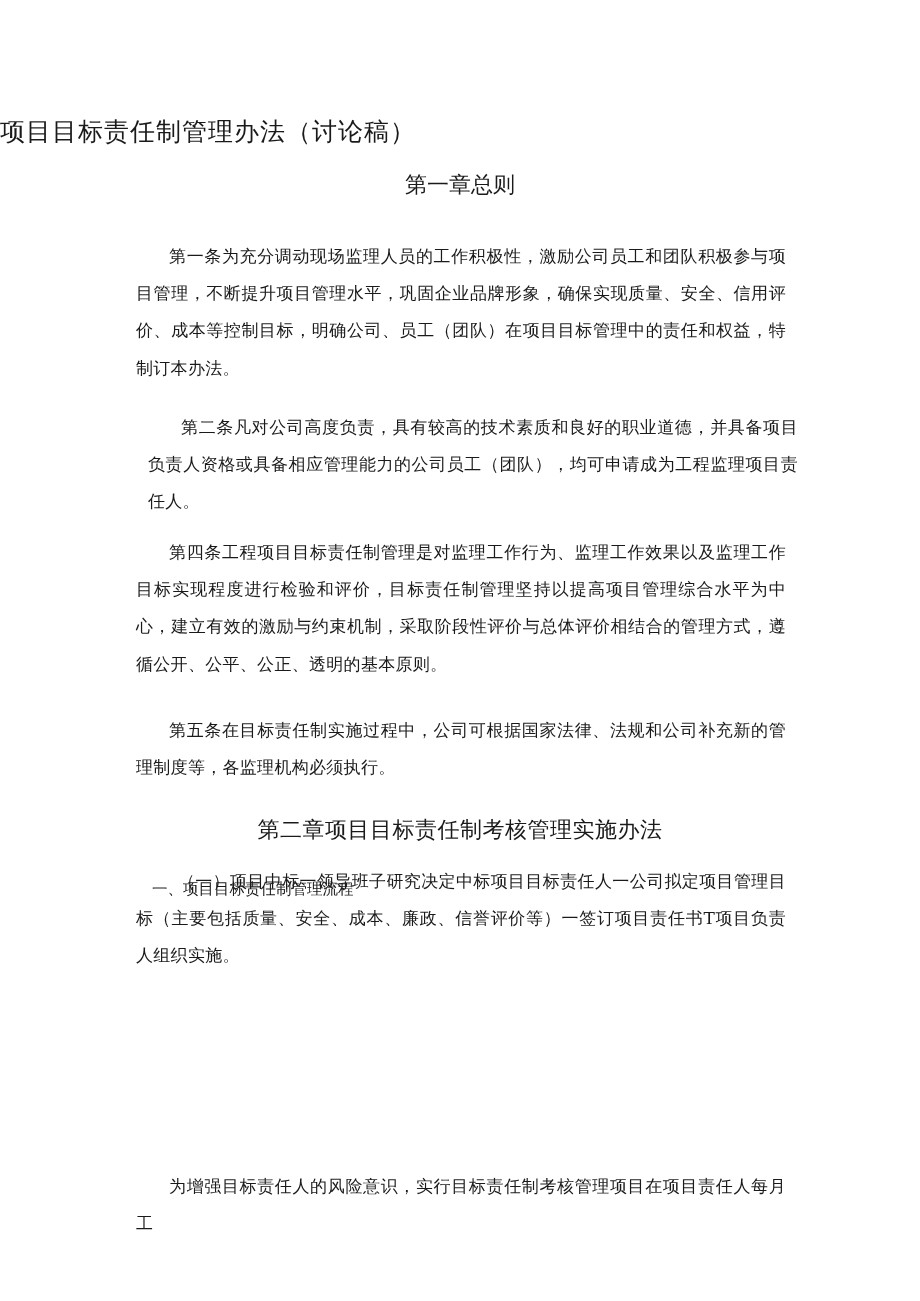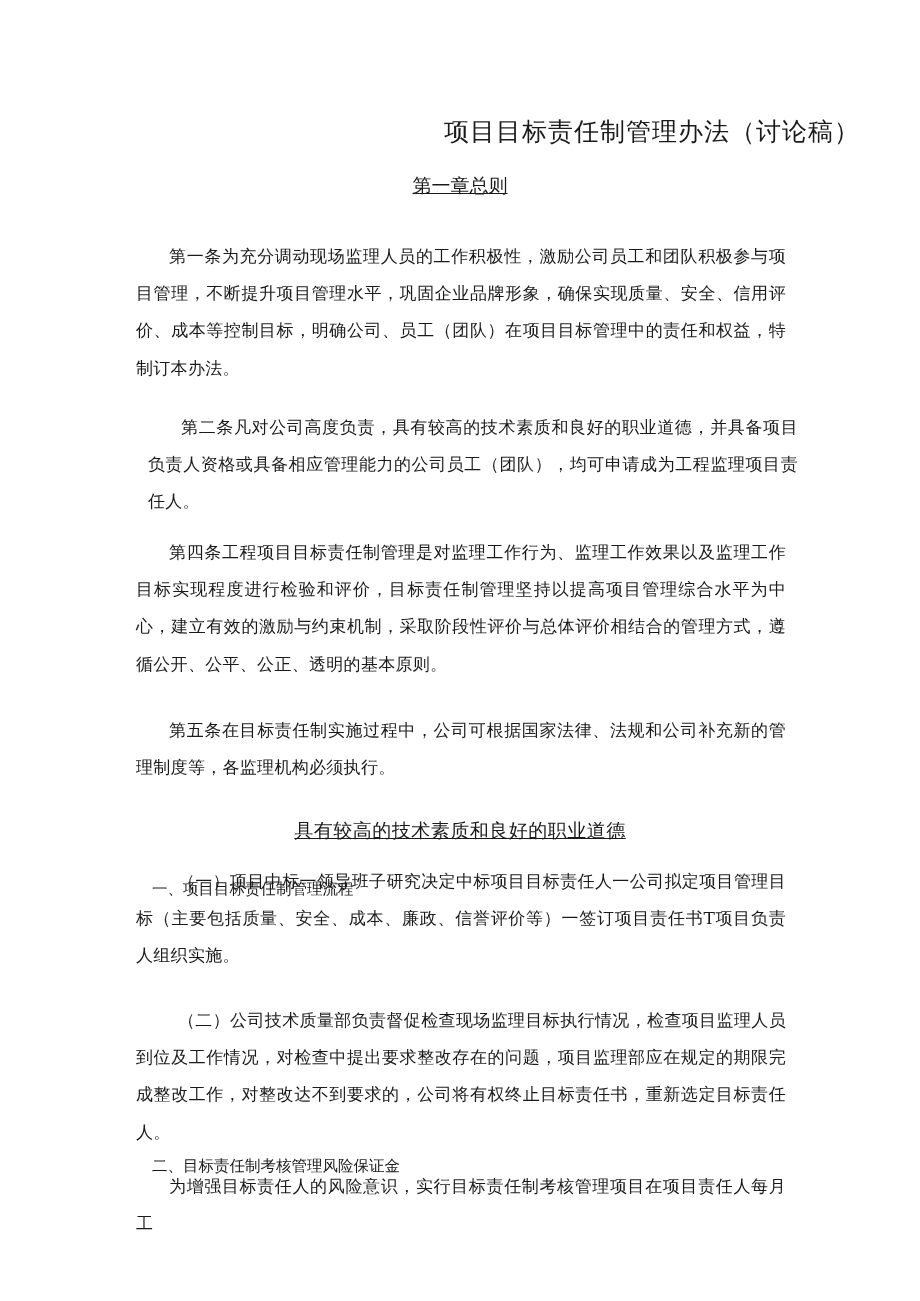--- a/index.html
+++ b/index.html
@@ -1,22 +1,22 @@
 <!DOCTYPE html>
 <html><head>
 <meta charset="utf-8">
 <style>
   html, body { margin: 0; padding: 0; background: #ffffff; }
   body { width: 920px; height: 1301px; overflow: hidden; position: relative;
          font-family: "DejaVu Serif", "Liberation Serif", serif; color: #1a1a1a; }
   .page { position: absolute; left: 0; top: 0; width: 920px; height: 1301px; background: #fff; }
-  .title { position: absolute; left: 0; width: 816px; top: 114px; text-align: right;
-           font-size: 25px; letter-spacing: 1px; line-height: 36px; margin-left: 44px; }
+  .title { position: absolute; left: 0; width: 816px; top: 114px; text-align: left;
+           font-size: 25px; letter-spacing: 1px; line-height: 36px; }
   .chapter { position: absolute; left: 0; width: 920px; text-align: center;
-             font-size: 19px; line-height: 28px; text-decoration: underline; }
+             font-size: 22px; line-height: 28px; }
   .ch1 { top: 171px; }
   .ch2 { top: 816px; letter-spacing: 0.5px; }
   .para { position: absolute; left: 136px; width: 650px; font-size: 17px;
           line-height: 37.2px; text-align: justify; text-indent: 33px; margin: 0; letter-spacing: 0.3px; }
   .sec { position: absolute; left: 136px; width: 650px; font-size: 15.5px; line-height: 30px; margin: 16px; }
   .sub { text-indent: 42px; }
   .p1 { top: 238px; }
   .p2 { top: 409px; margin-left: 12px; }
   .p3 { top: 492px; }
   .p4 { top: 534px; }
@@ -33,21 +33,19 @@
 <div class="page">
   <div class="title">项目目标责任制管理办法（讨论稿）</div>
 
   <div class="chapter ch1">第一章总则</div>
 
   <p class="para p1">第一条为充分调动现场监理人员的工作积极性，激励公司员工和团队积极参与项目管理，不断提升项目管理水平，巩固企业品牌形象，确保实现质量、安全、信用评价、成本等控制目标，明确公司、员工（团队）在项目目标管理中的责任和权益，特制订本办法。</p>
   <p class="para p2">第二条凡对公司高度负责，具有较高的技术素质和良好的职业道德，并具备项目负责人资格或具备相应管理能力的公司员工（团队），均可申请成为工程监理项目责任人。</p>
   <p class="para p4">第四条工程项目目标责任制管理是对监理工作行为、监理工作效果以及监理工作目标实现程度进行检验和评价，目标责任制管理坚持以提高项目管理综合水平为中心，建立有效的激励与约束机制，采取阶段性评价与总体评价相结合的管理方式，遵循公开、公平、公正、透明的基本原则。</p>
   <p class="para p5">第五条在目标责任制实施过程中，公司可根据国家法律、法规和公司补充新的管理制度等，各监理机构必须执行。</p>
 
-  <div class="chapter ch2">具有较高的技术素质和良好的职业道德</div>
+  <div class="chapter ch2">第二章项目目标责任制考核管理实施办法</div>
 
   <p class="sec s1">一、项目目标责任制管理流程</p>
   <p class="para sub p6">（一）项目中标一领导班子研究决定中标项目目标责任人一公司拟定项目管理目标（主要包括质量、安全、成本、廉政、信誉评价等）一签订项目责任书T项目负责人组织实施。</p>
-  <p class="para sub p7">（二）公司技术质量部负责督促检查现场监理目标执行情况，检查项目监理人员到位及工作情况，对检查中提出要求整改存在的问题，项目监理部应在规定的期限完成整改工作，对整改达不到要求的，公司将有权终止目标责任书，重新选定目标责任人。</p>
 
-  <p class="sec s2">二、目标责任制考核管理风险保证金</p>
   <p class="para p8">为增强目标责任人的风险意识，实行目标责任制考核管理项目在项目责任人每月工</p>
 </div>
 
 </body></html>

